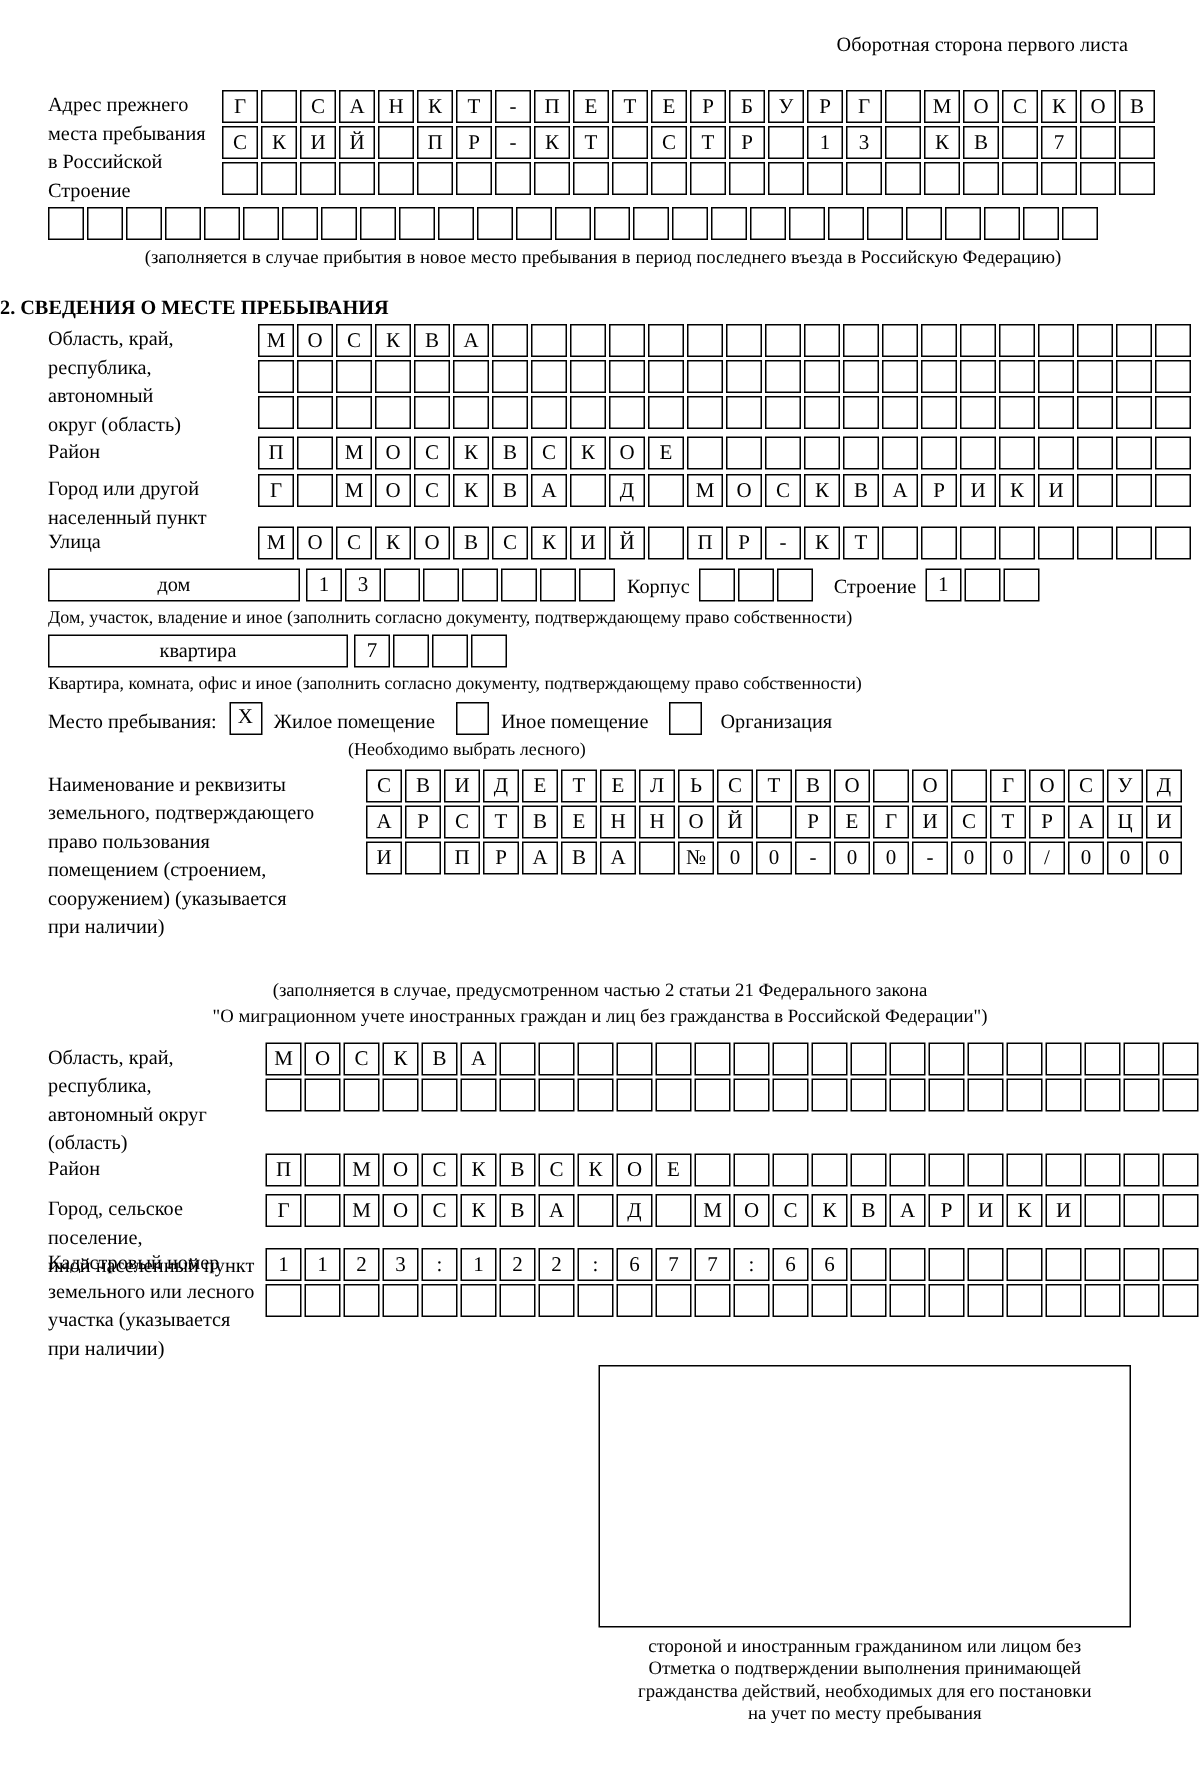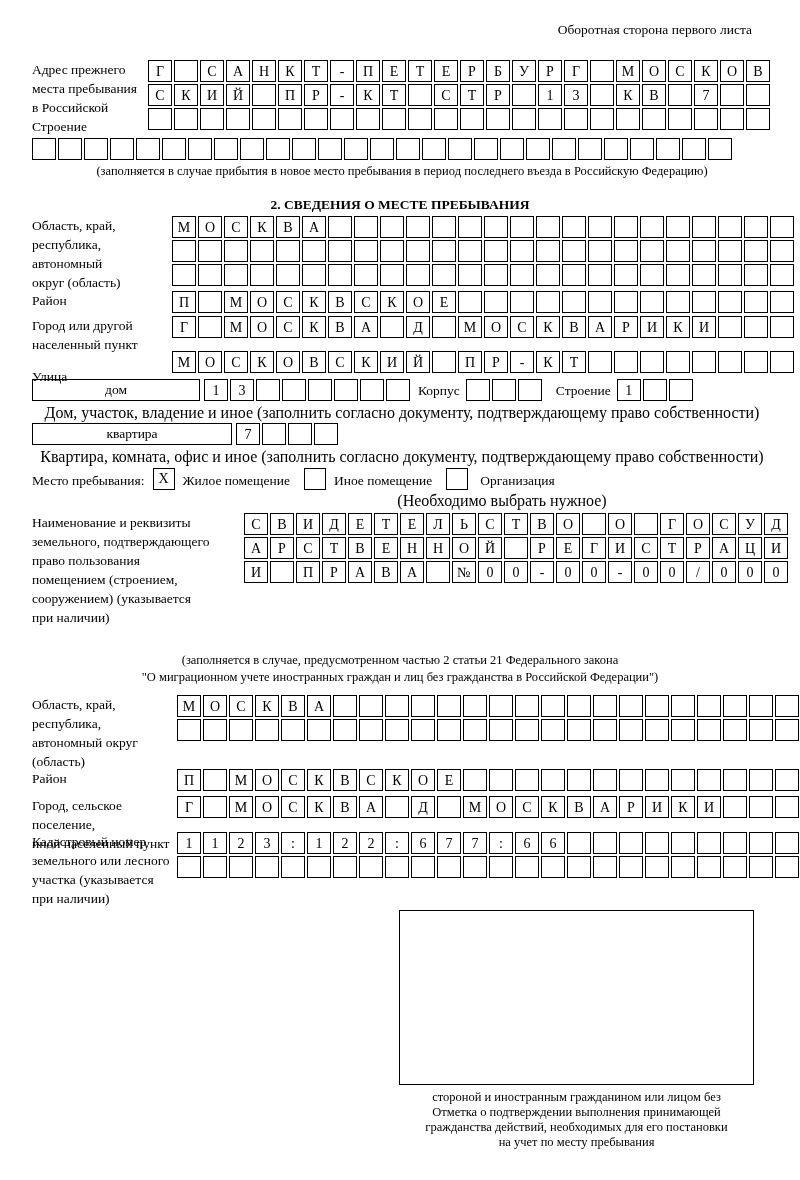--- a/index.html
+++ b/index.html
@@ -38,38 +38,37 @@
     width: 24px;
     height: 22px;
     border: 1px solid #000;
     margin-right: 2px;
     box-sizing: border-box;
     text-align: center;
     font-size: 14px;
     line-height: 21px;
     font-family: "Liberation Serif", serif;
   }
-  .tiny { font-size: 16px; text-align: center; }
+  .tiny { font-size: 12px; }
 
   .block { position: absolute; }
 
   .textbox {
     border: 1px solid #000;
     box-sizing: border-box;
     height: 22px;
     font-size: 13.5px;
     line-height: 20px;
     text-align: center;
   }
   .note-center {
     text-align: center;
     font-size: 12.5px;
   }
   .sec-title {
-    text-align: center;
     font-weight: bold;
     font-size: 13.5px;
   }
   .bigbox {
     border: 1px solid #000;
     box-sizing: border-box;
   }
   .checkbox {
     width: 22px;
     height: 22px;
@@ -365,21 +364,21 @@
           <div class="cell">И</div>
           <div class="cell"></div>
           <div class="cell"></div>
           <div class="cell"></div>
         </div>
     </div>
   </div>
 
   <div class="block" style="left:32px; top:351px;">
     <div style="display:flex;">
-      <div style="width:140px;margin-top:16px;" class="lbl">Улица</div>
+      <div style="width:140px;" class="lbl">Улица</div>
       <div class="cells">
           <div class="cell">М</div>
           <div class="cell">О</div>
           <div class="cell">С</div>
           <div class="cell">К</div>
           <div class="cell">О</div>
           <div class="cell">В</div>
           <div class="cell">С</div>
           <div class="cell">К</div>
           <div class="cell">И</div>
@@ -447,21 +446,21 @@
   <div class="block" style="left:32px; top:468px; width:740px;">
     <div style="display:flex; align-items:flex-end;">
       <span class="lbl">Место пребывания:</span>
       <span class="checkbox" style="margin-left:8px;">Х</span>
       <span class="lbl" style="margin-left:8px;">Жилое помещение</span>
       <span class="checkbox" style="margin-left:14px;"></span>
       <span class="lbl" style="margin-left:8px;">Иное помещение</span>
       <span class="checkbox" style="margin-left:14px;"></span>
       <span class="lbl" style="margin-left:12px;">Организация</span>
     </div>
-    <div class="tiny" style="margin-left:200px; margin-top:2px;">(Необходимо выбрать нужное)</div>
+    <div class="tiny" style="margin-left:200px; margin-top:2px;">(Необходимо выбрать лесного)</div>
   </div>
 
   <div class="block" style="left:32px; top:513px;">
     <div style="display:flex;">
       <div style="width:212px;">
         <div class="lbl">Наименование и реквизиты</div>
         <div class="lbl">земельного, подтверждающего</div>
         <div class="lbl">право пользования</div>
         <div class="lbl">помещением (строением,</div>
         <div class="lbl">сооружением) (указывается</div>

